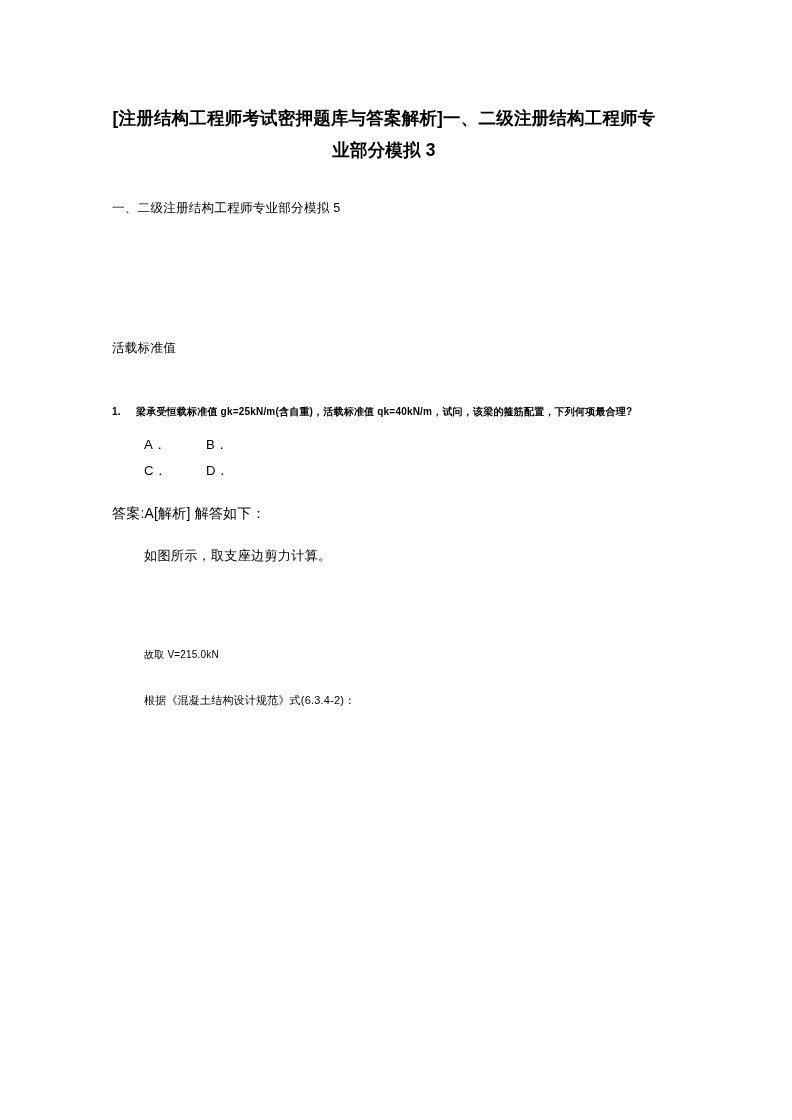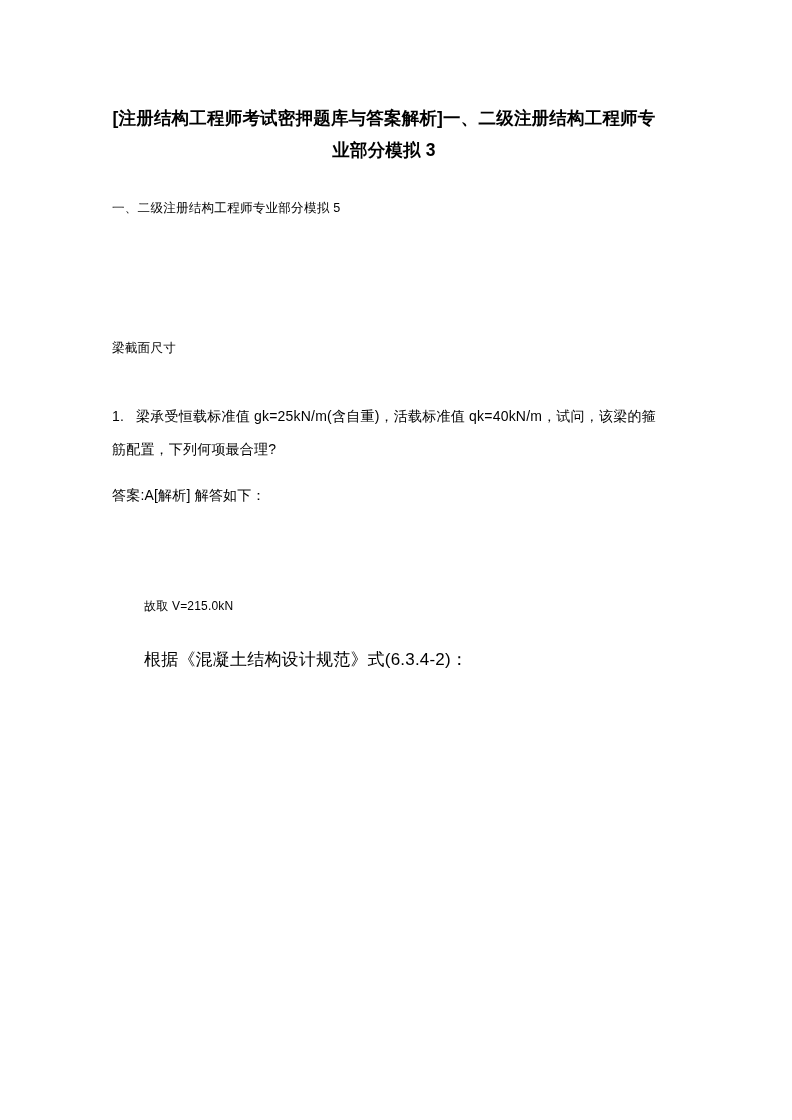--- a/index.html
+++ b/index.html
@@ -54,24 +54,25 @@
   .para.indent {
     text-indent: 19px;
   }
   .stem {
     margin-top: 16px;
   }
   .q-block {
     margin-top: 40px;
   }
   .q-line {
-    font-size: 14px;
+    font-size: 10px;
     line-height: 2.35;
     letter-spacing: 0.2px;
     text-align: justify;
+    font-weight: bold;
   }
   .q-num {
     display: inline-block;
     width: 24px;
   }
   .options {
     margin-top: 8px;
     margin-left: 32px;
   }
   .opt-row {
@@ -88,56 +89,65 @@
   }
   .explain-line {
     font-size: 13.2px;
     line-height: 2.2;
     margin-top: 12px;
     margin-left: 32px;
     letter-spacing: 0.2px;
   }
   .figure-gap { height: 74px; }
   .result-line {
-    font-size: 12px;
+    font-size: 10px;
     line-height: 2.2;
-    margin-top: 8px;
+    margin-top: 0;
     margin-left: 32px;
     letter-spacing: 0.2px;
   }
   .ref-line {
-    font-size: 17px;
+    font-size: 11px;
     line-height: 2.2;
     margin-top: 22px;
     margin-left: 32px;
     letter-spacing: 0.2px;
   }
 </style>
 </head>
 <body>
 
 <div class="page">
 
   <h1 class="doc-title">[注册结构工程师考试密押题库与答案解析]一、二级注册结构工程师专业部分模拟 3</h1>
 
   <div class="subtitle">一、二级注册结构工程师专业部分模拟 5</div>
 
   <div class="gap-1"></div>
 
-  <div class="section-label">梁截面尺寸</div>
+  <div class="section-label">活载标准值</div>
 
 
   <div class="q-block">
     <div class="q-line">
       <span class="q-num">1.</span><span>梁承受恒载标准值 gk=25kN/m(含自重)，活载标准值 qk=40kN/m，试问，该梁的箍筋配置，下列何项最合理?</span>
     </div>
 
+    <div class="options">
+      <div class="opt-row">
+        <span class="opt-a">A．</span><span>B．</span>
+      </div>
+      <div class="opt-row">
+        <span class="opt-a">C．</span><span>D．</span>
+      </div>
+    </div>
 
     <div class="answer-line">答案:A[解析] 解答如下：</div>
 
+    <div class="explain-line">如图所示，取支座边剪力计算。</div>
 
     <div class="figure-gap"></div>
 
     <div class="result-line">故取 V=215.0kN</div>
 
     <div class="ref-line">根据《混凝土结构设计规范》式(6.3.4-2)：</div>
   </div>
 
 </div>
 

